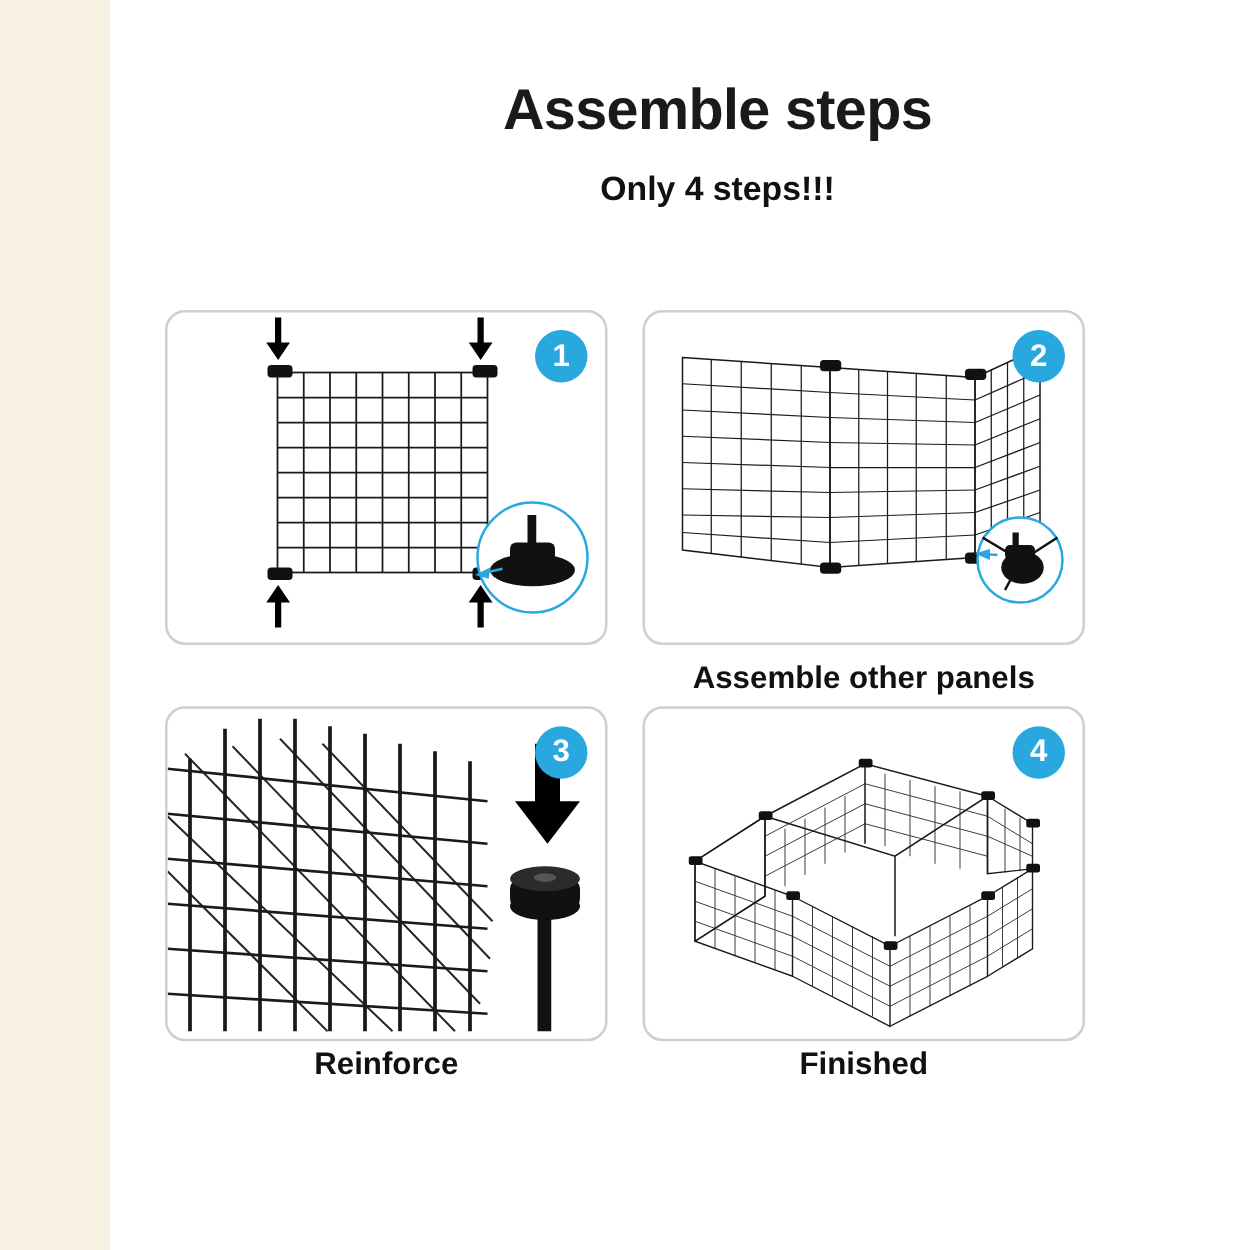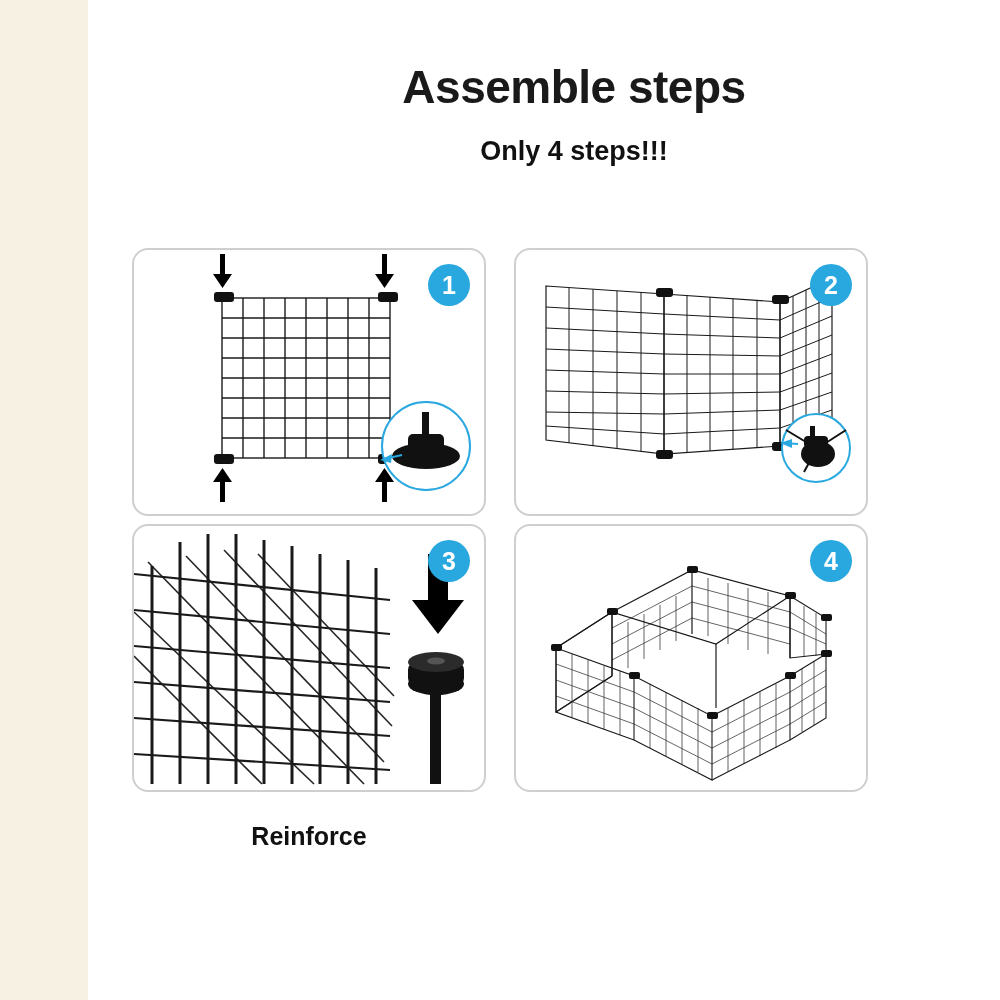--- a/index.html
+++ b/index.html
@@ -91,21 +91,21 @@
   .caption {
     text-align: center;
     font-size: 25px;
     font-weight: bold;
     color: #111;
     line-height: 1.15;
     padding-top: 12px;
     white-space: pre-line;
   }
   .cell.row2 .panel { margin-top: 8px; }
-  .cell.row2 .caption { padding-top: 30px; text-align: center; }
+  .cell.row2 .caption { padding-top: 4px; text-align: center; }
 </style>
 </head>
 <body>
 
 <div class="page">
 
   <h1 class="title">Assemble steps</h1>
   <p class="sub1">Only 4 steps!!!</p>
 
   <div class="grid">
@@ -238,20 +238,21 @@
               <line x1="270" y1="180" x2="300" y2="198"></line>
               <line x1="330" y1="180" x2="302" y2="198"></line>
               <line x1="288" y1="222" x2="300" y2="200"></line>
             </g>
             <line x1="268" y1="193" x2="282" y2="194" stroke="#29a8e0" stroke-width="2"></line>
             <polygon points="264,193 276,189 276,198" fill="#29a8e0"></polygon>
           </g>
         </svg>
         <div class="badge">2</div>
       </div>
+      <div class="caption">Assemble other panels</div>
     </div>
 
     <div class="cell row2">
       <div class="panel">
         <svg width="350" height="264" viewBox="0 0 350 264">
 
           <g stroke="#1a1a1a" stroke-width="3" fill="none">
             <line x1="18" y1="40" x2="18" y2="258"></line>
             <line x1="46" y1="16" x2="46" y2="258"></line>
             <line x1="74" y1="8" x2="74" y2="258"></line>
@@ -383,16 +384,17 @@
             <rect x="35" y="118" width="11" height="7" rx="2"></rect>
             <rect x="113" y="146" width="11" height="7" rx="2"></rect>
             <rect x="191" y="186" width="11" height="7" rx="2"></rect>
             <rect x="269" y="146" width="11" height="7" rx="2"></rect>
             <rect x="305" y="124" width="11" height="7" rx="2"></rect>
             <rect x="305" y="88" width="11" height="7" rx="2"></rect>
           </g>
         </svg>
         <div class="badge">4</div>
       </div>
+      <div class="caption">Finished</div>
     </div>
 
   </div>
 </div>
 
 </body></html>

